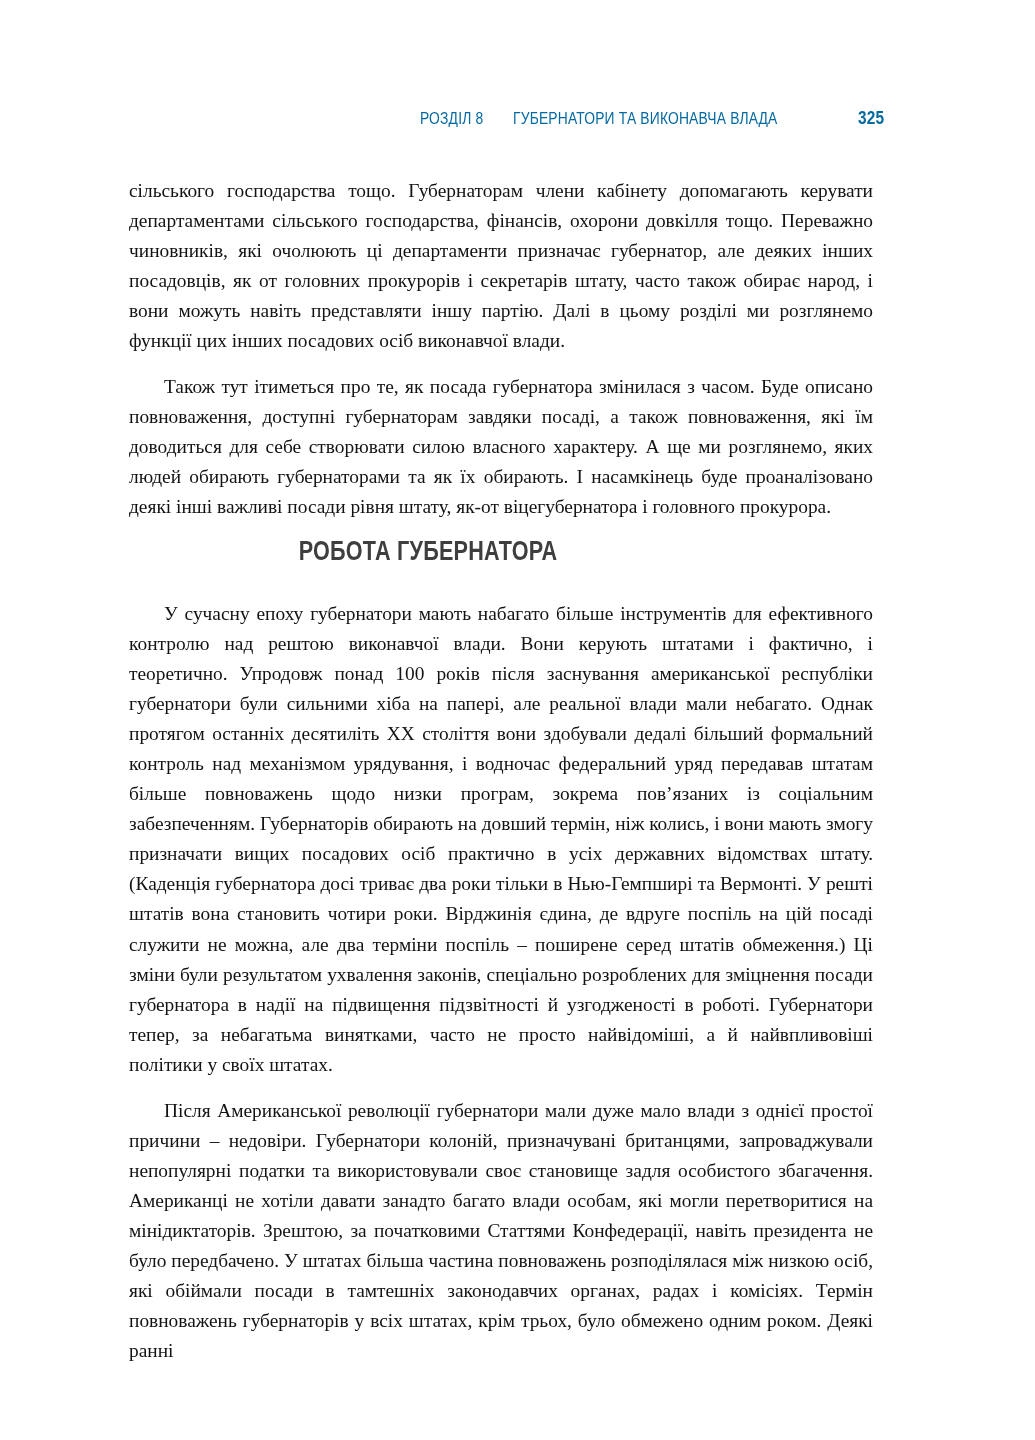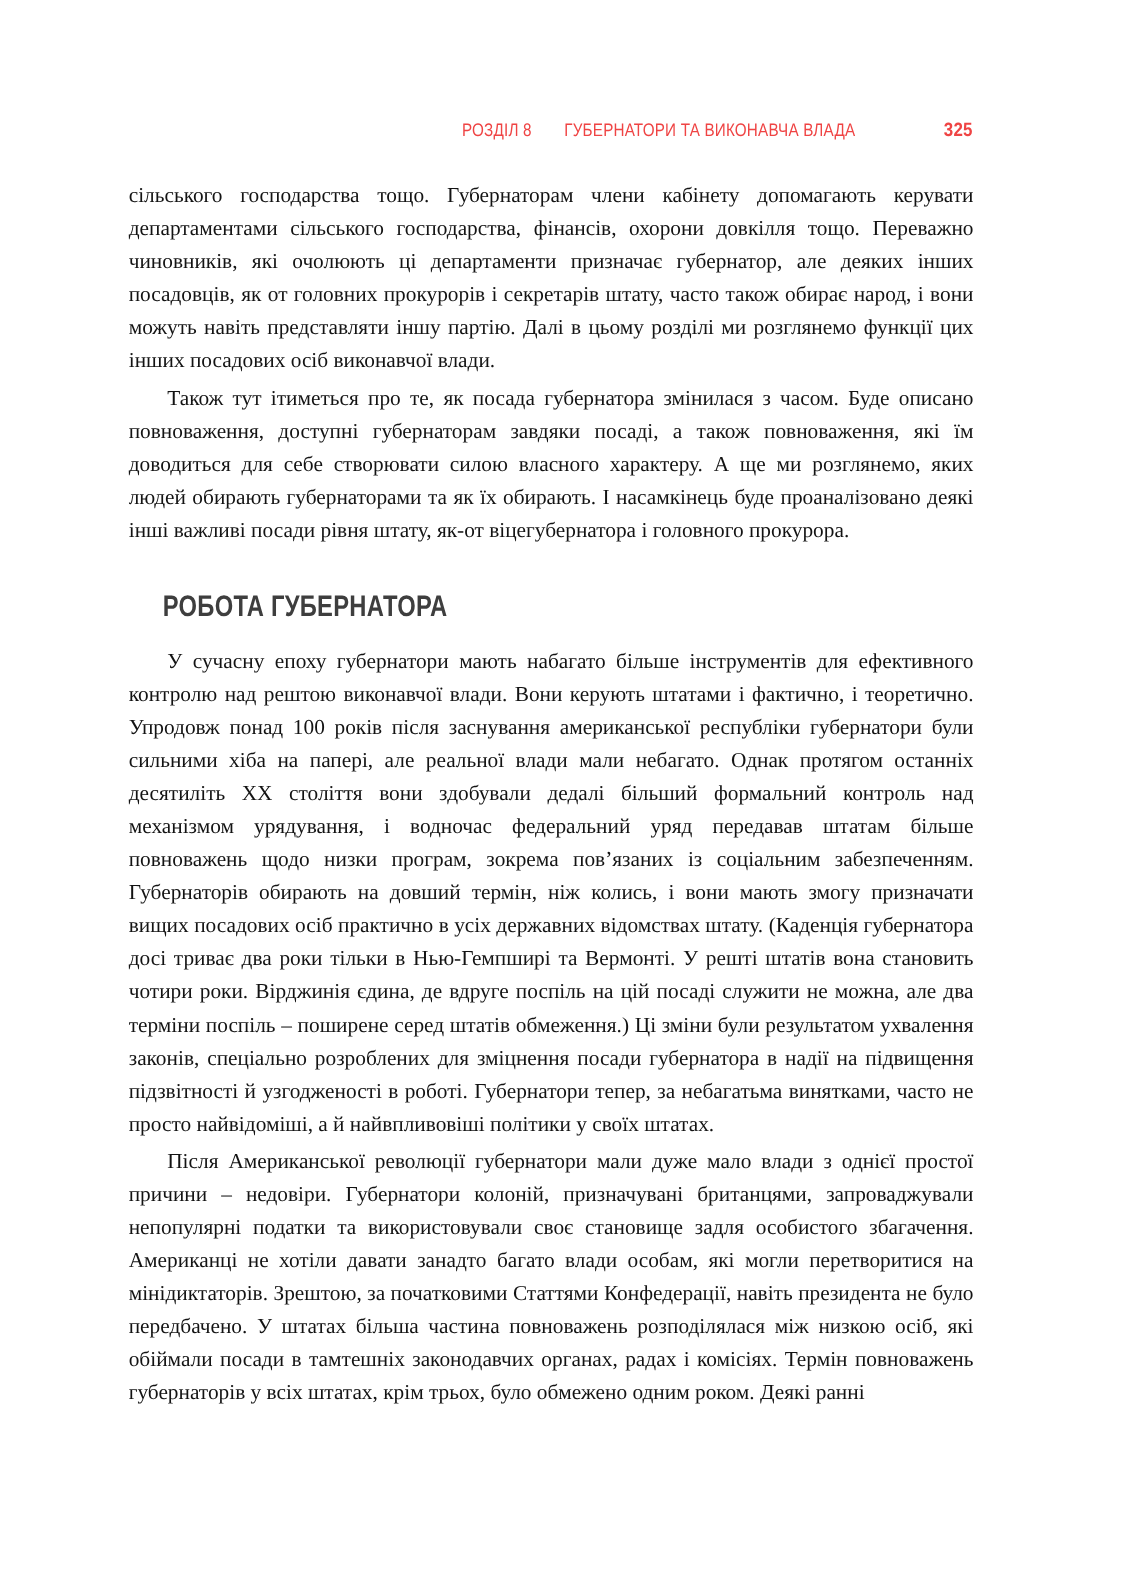--- a/index.html
+++ b/index.html
@@ -32,21 +32,21 @@
     top: 108px;
     width: 775px;
     height: 24px;
     display: flex;
     align-items: baseline;
     justify-content: flex-end;
     font-family: "Liberation Sans Narrow", "Liberation Sans", sans-serif;
     font-stretch: condensed;
     font-size: 16.5px;
     letter-spacing: 0.2px;
-    color: #ef4444;
+    color: #0369a1;
     white-space: nowrap;
   }
   .running-header .chap {
     font-weight: 400;
     transform: scaleX(0.84);
     transform-origin: left center;
     display: inline-block;
   }
   .running-header .title {
     font-weight: 400;
@@ -66,21 +66,21 @@
 
   
   .text-column {
     position: absolute;
     left: 113px;
     top: 160px;
     width: 776px;
   }
 
   p.body-par {
-    margin: 4px;
+    margin: 16px;
     font-size: 19.4px;
     line-height: 30.05px;
     text-align: justify;
     text-justify: inter-word;
     text-indent: 35px;
     hyphens: manual;
     word-spacing: 0px;
   }
   p.body-par.no-indent {
     text-indent: 0;
@@ -99,20 +99,21 @@
     transform: scaleX(0.80);
     transform-origin: left center;
     display: block;
   }
   .heading-wrap {
     position: absolute;
     left: 148px;
     top: 536px;
     width: 700px;
     height: 36px;
+    text-align: center;
   }
 
   .par-block-1 { position: absolute; left: 0; top: 0;   width: 776px; }
   .par-block-2 { position: absolute; left: 0; top: 423px; width: 776px; }
 </style>
 </head>
 <body>
 
 <div class="page">
 

